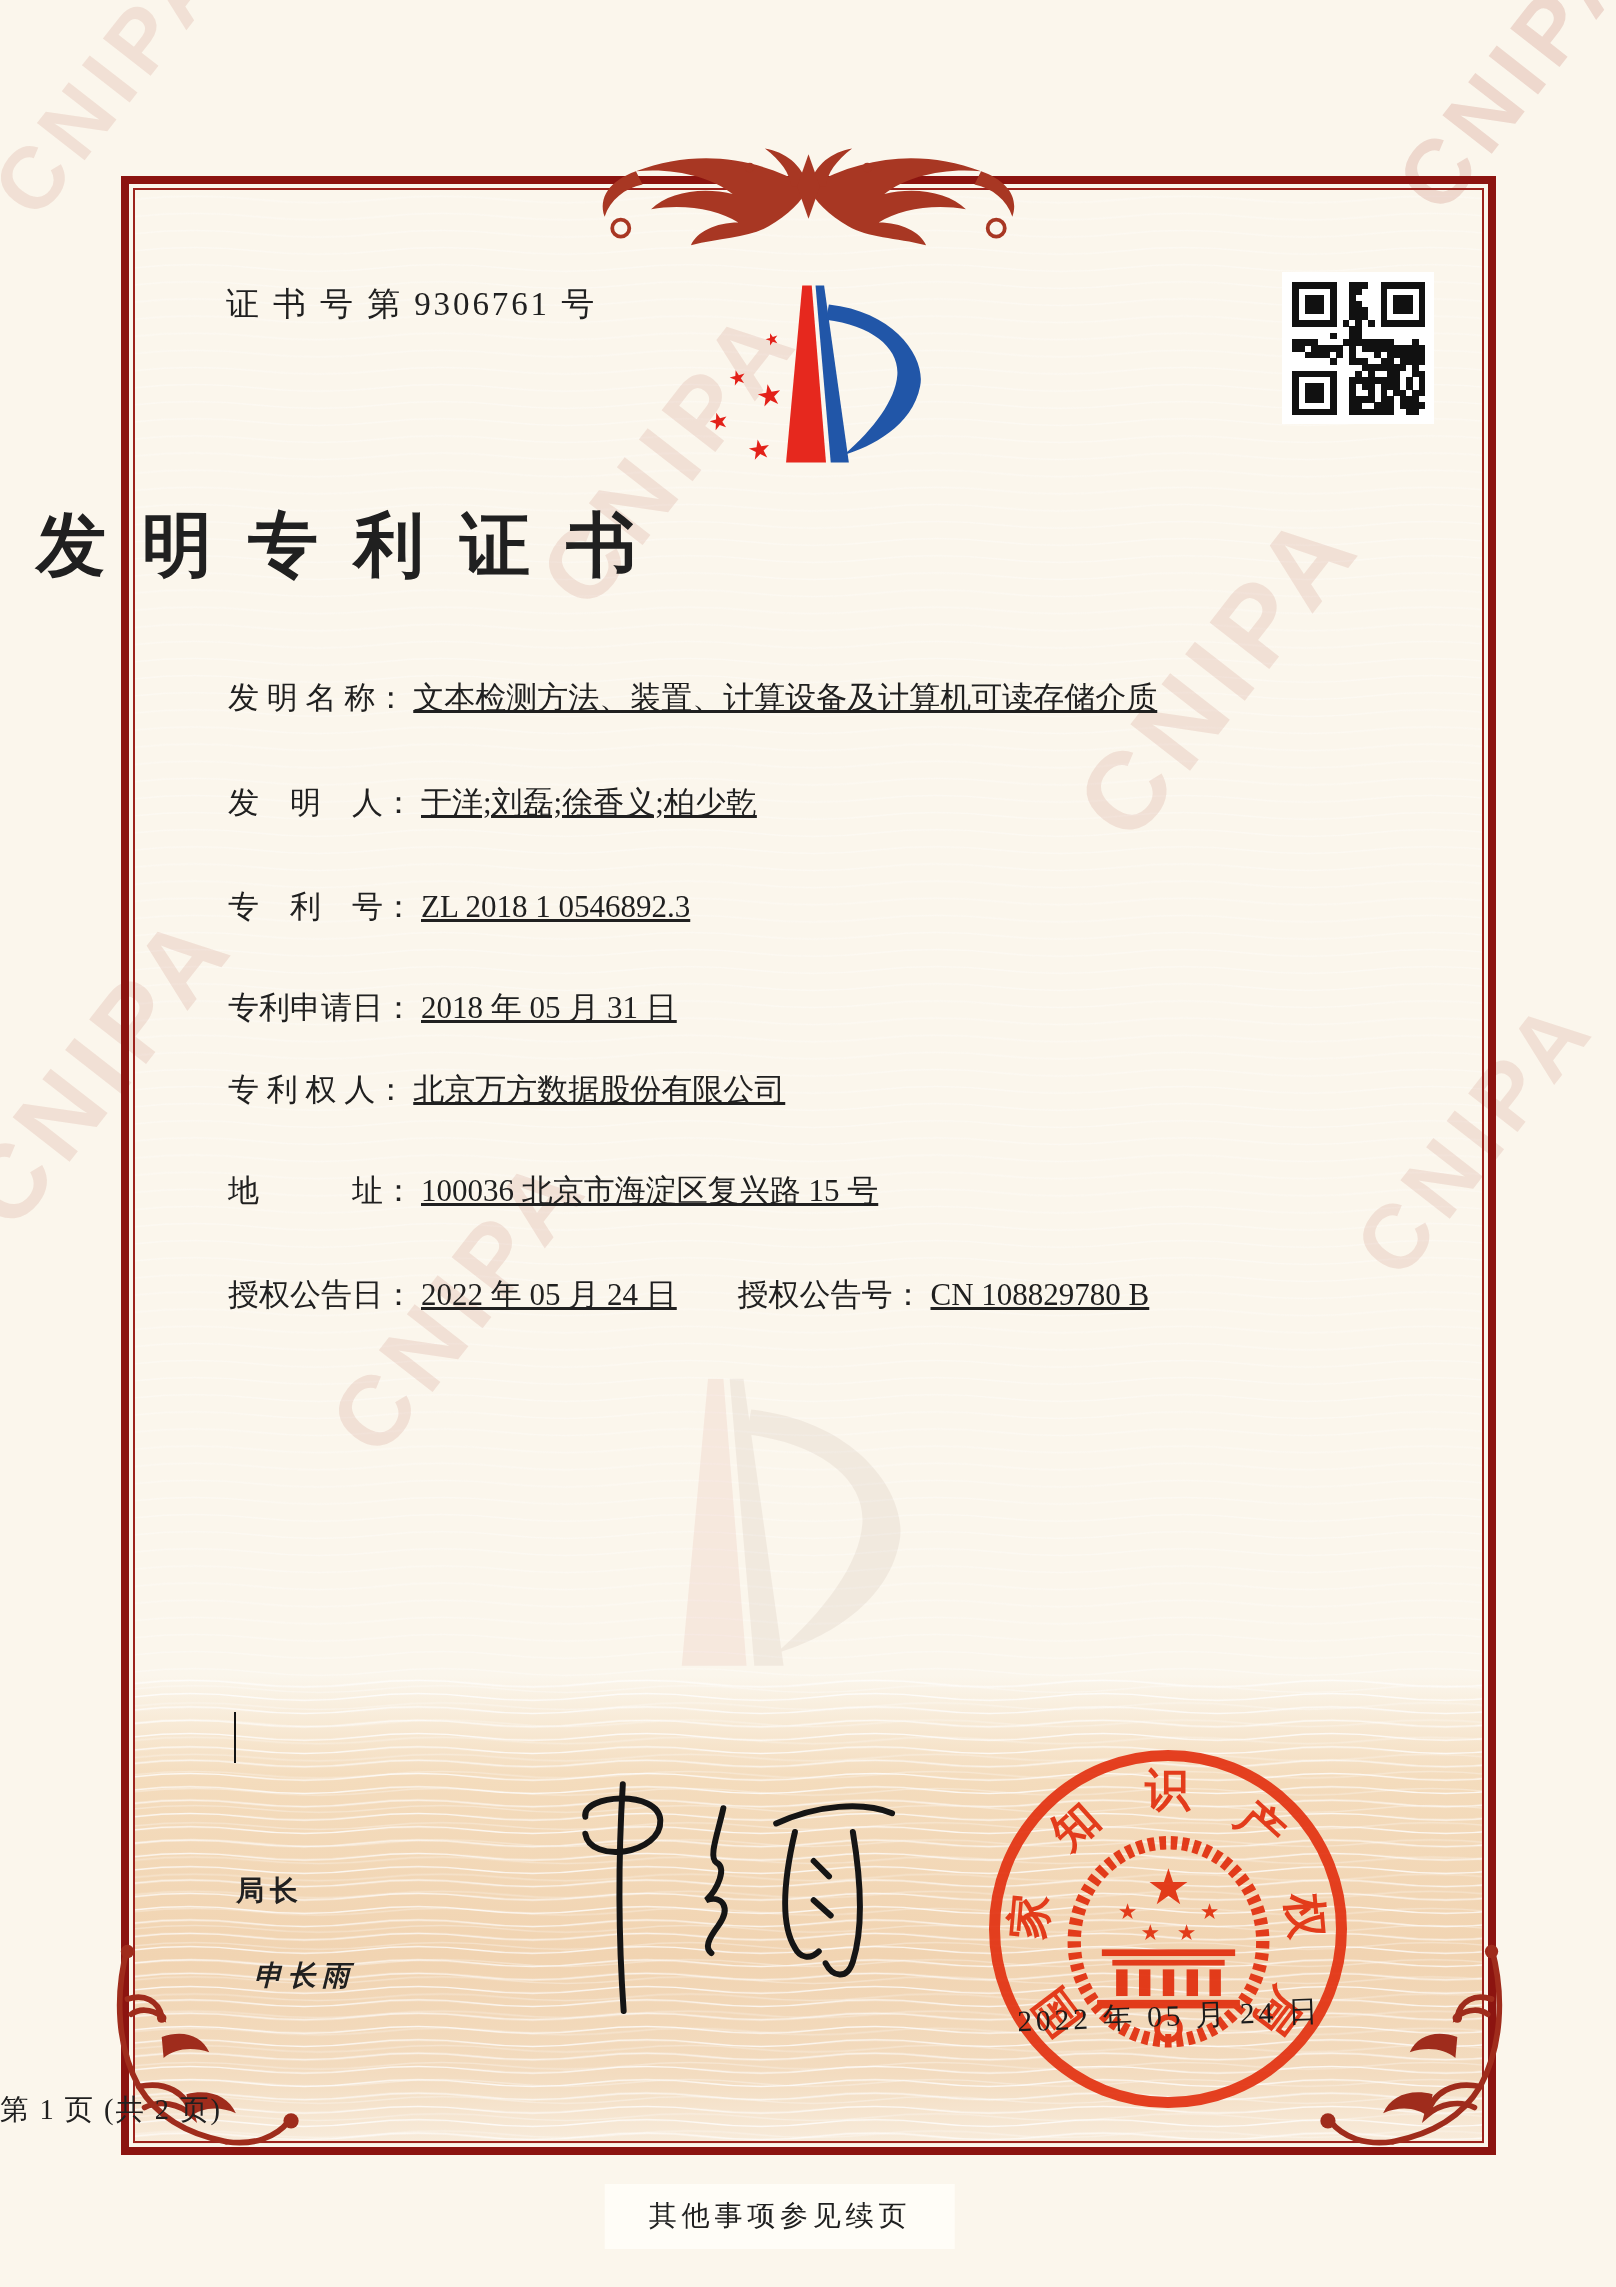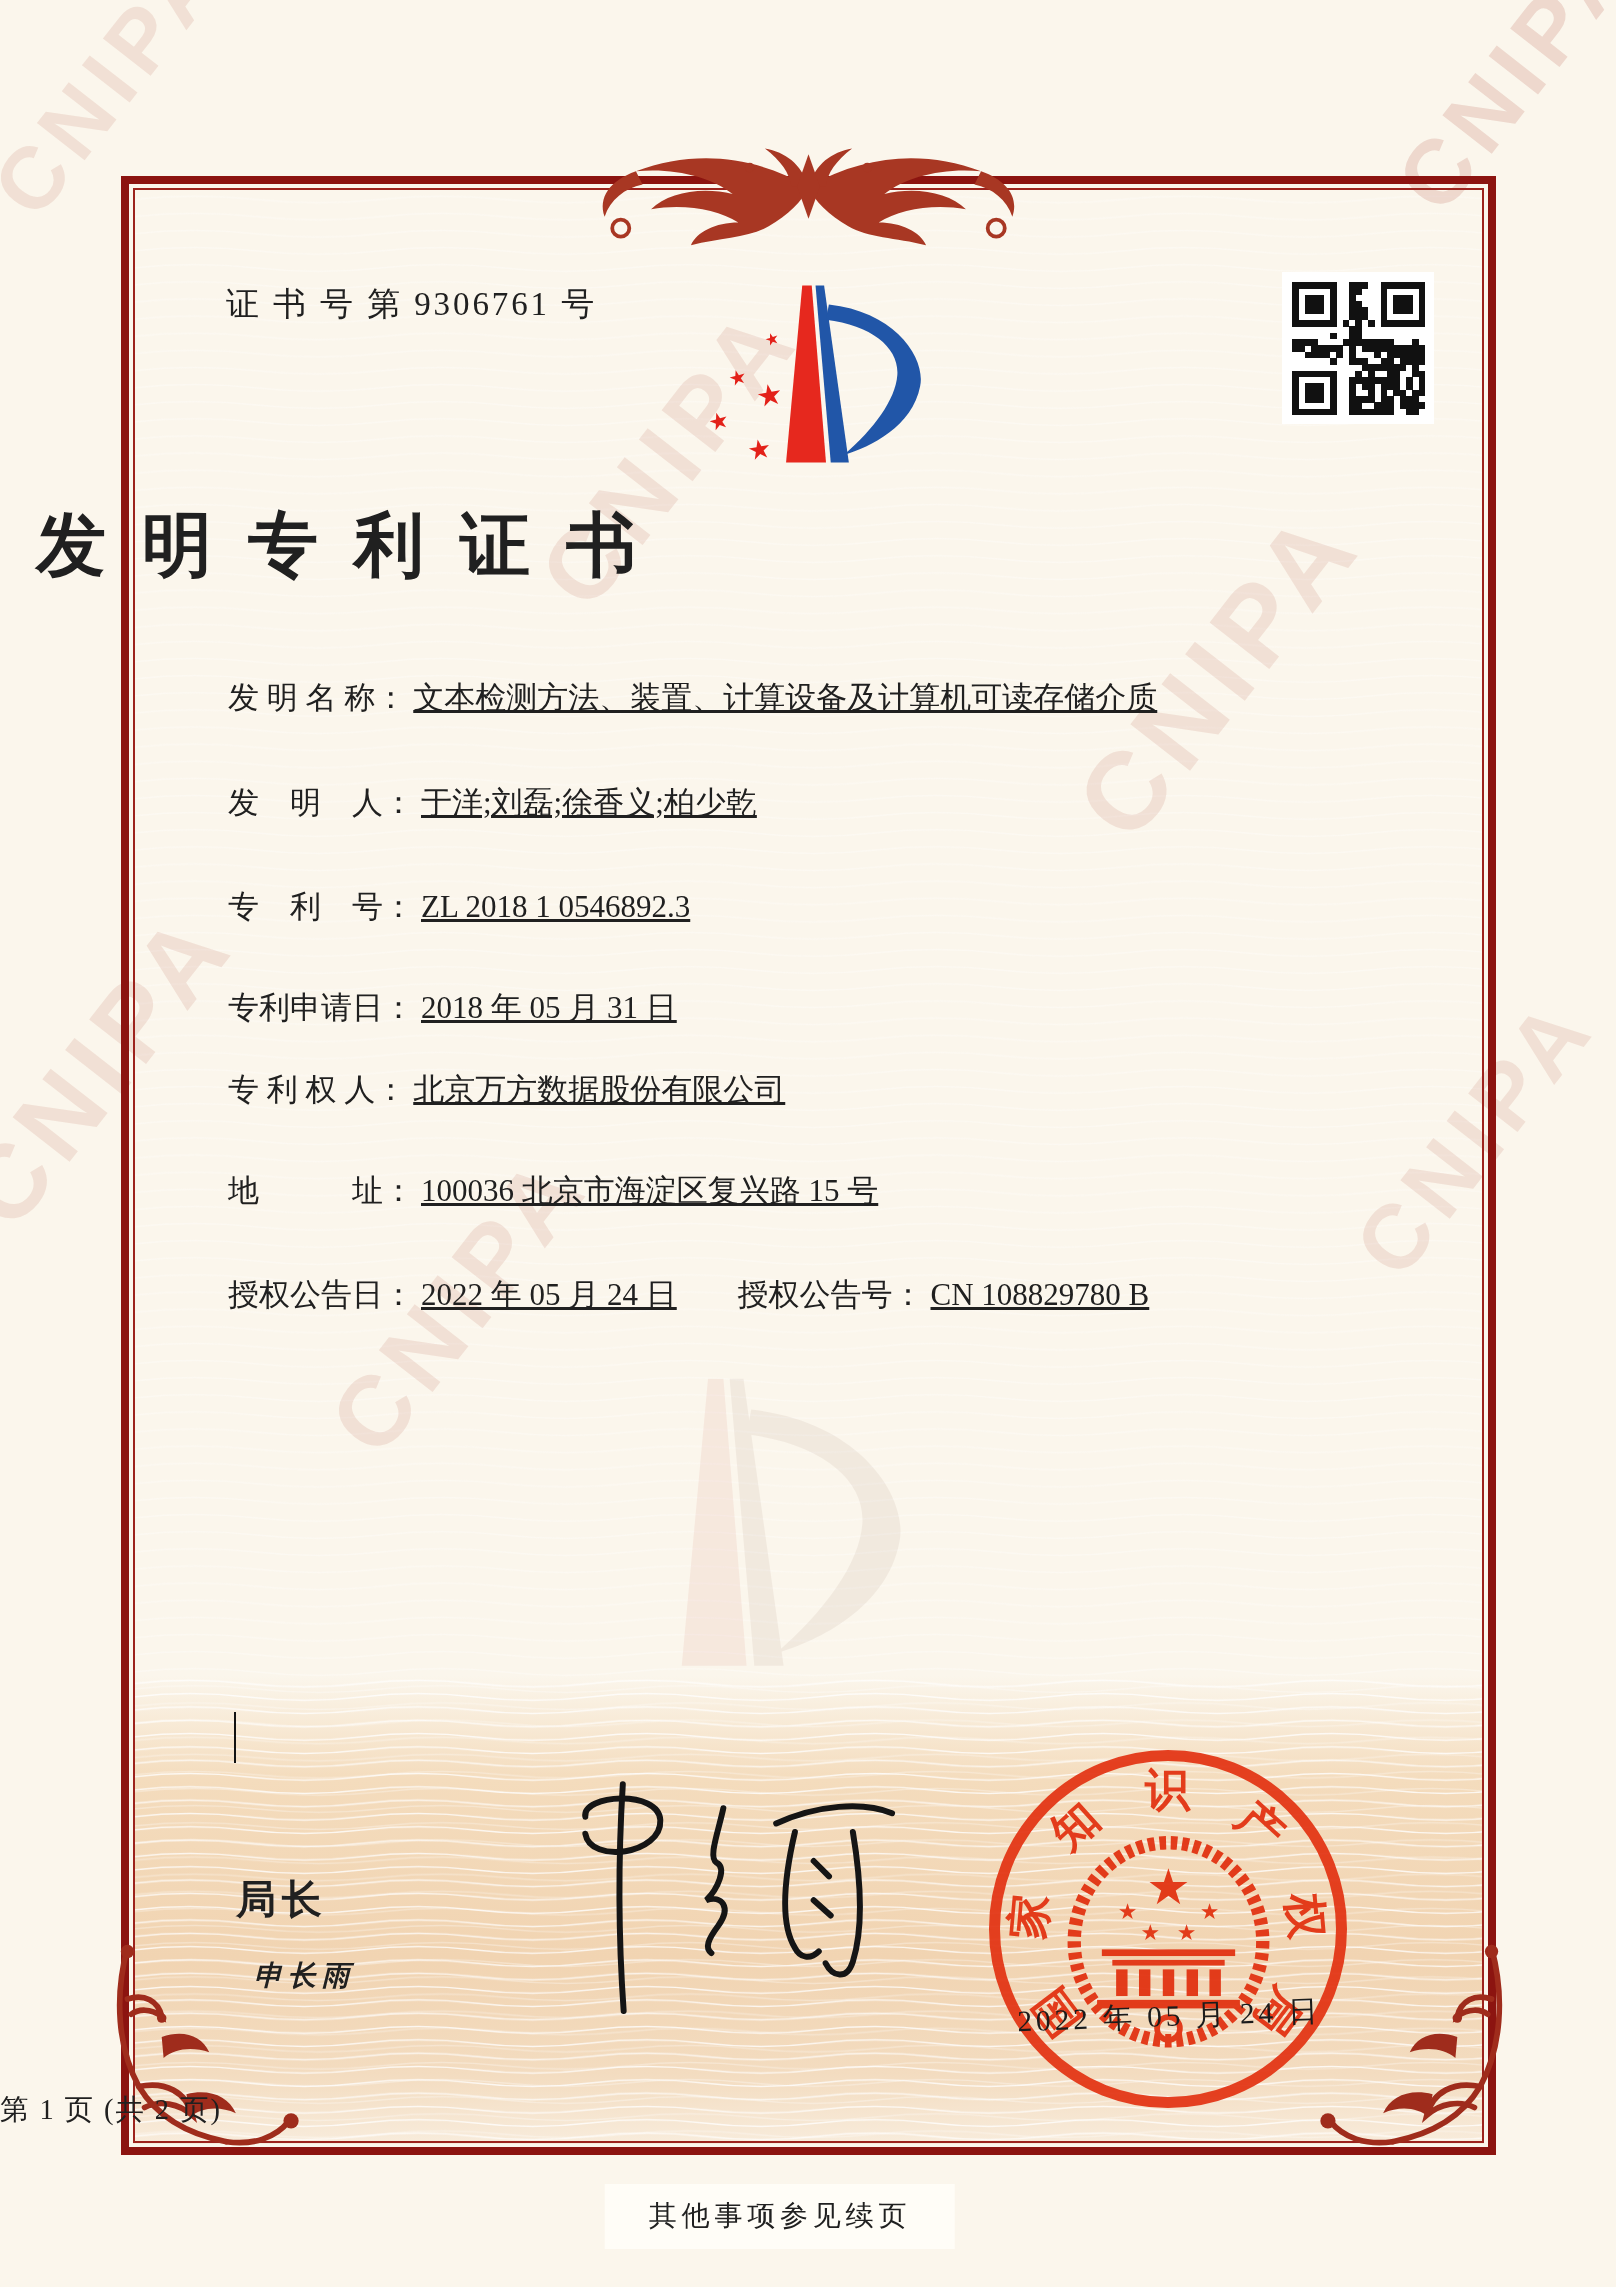--- a/index.html
+++ b/index.html
@@ -51,21 +51,21 @@
   .val{margin-left:7px;text-decoration:underline;}
 
   
   .legal{position:absolute;left:226px;top:1335px;width:1172px;z-index:6;}
   .legal p{margin:0;font-size:31px;line-height:1.88;text-align:justify;text-indent:2em;}
   .legal p + p{margin-top:5.7px;}
 
   
   .barcode{position:absolute;left:233px;top:1712px;z-index:6;}
   .sig-title{position:absolute;left:236px;top:1872px;z-index:6;font-family:"Liberation Sans",sans-serif;
-    font-weight:bold;font-size:40px;letter-spacing:5.7px;}
+    font-weight:bold;font-size:28px;letter-spacing:5.7px;}
   .sig-name{position:absolute;left:254px;top:1957px;z-index:6;font-family:"Liberation Sans",sans-serif;
     font-weight:bold;font-size:28px;letter-spacing:5.7px;font-style:italic;}
   .autograph{position:absolute;left:495px;top:1769px;z-index:6;}
 
   .seal{position:absolute;left:989px;top:1750px;width:358px;height:358px;z-index:7;
     border:11.4px solid rgba(226,51,18,.93);border-radius:50%;box-sizing:border-box;}
   .sealchar{position:absolute;left:50%;top:50%;width:49px;height:49px;margin:-25px 0 0 -25px;
     display:flex;align-items:center;justify-content:center;
     font-size:45px;font-weight:bold;color:rgba(226,51,18,.95);}
   .sc0{transform:rotate(-127deg) translateY(-139px);}

